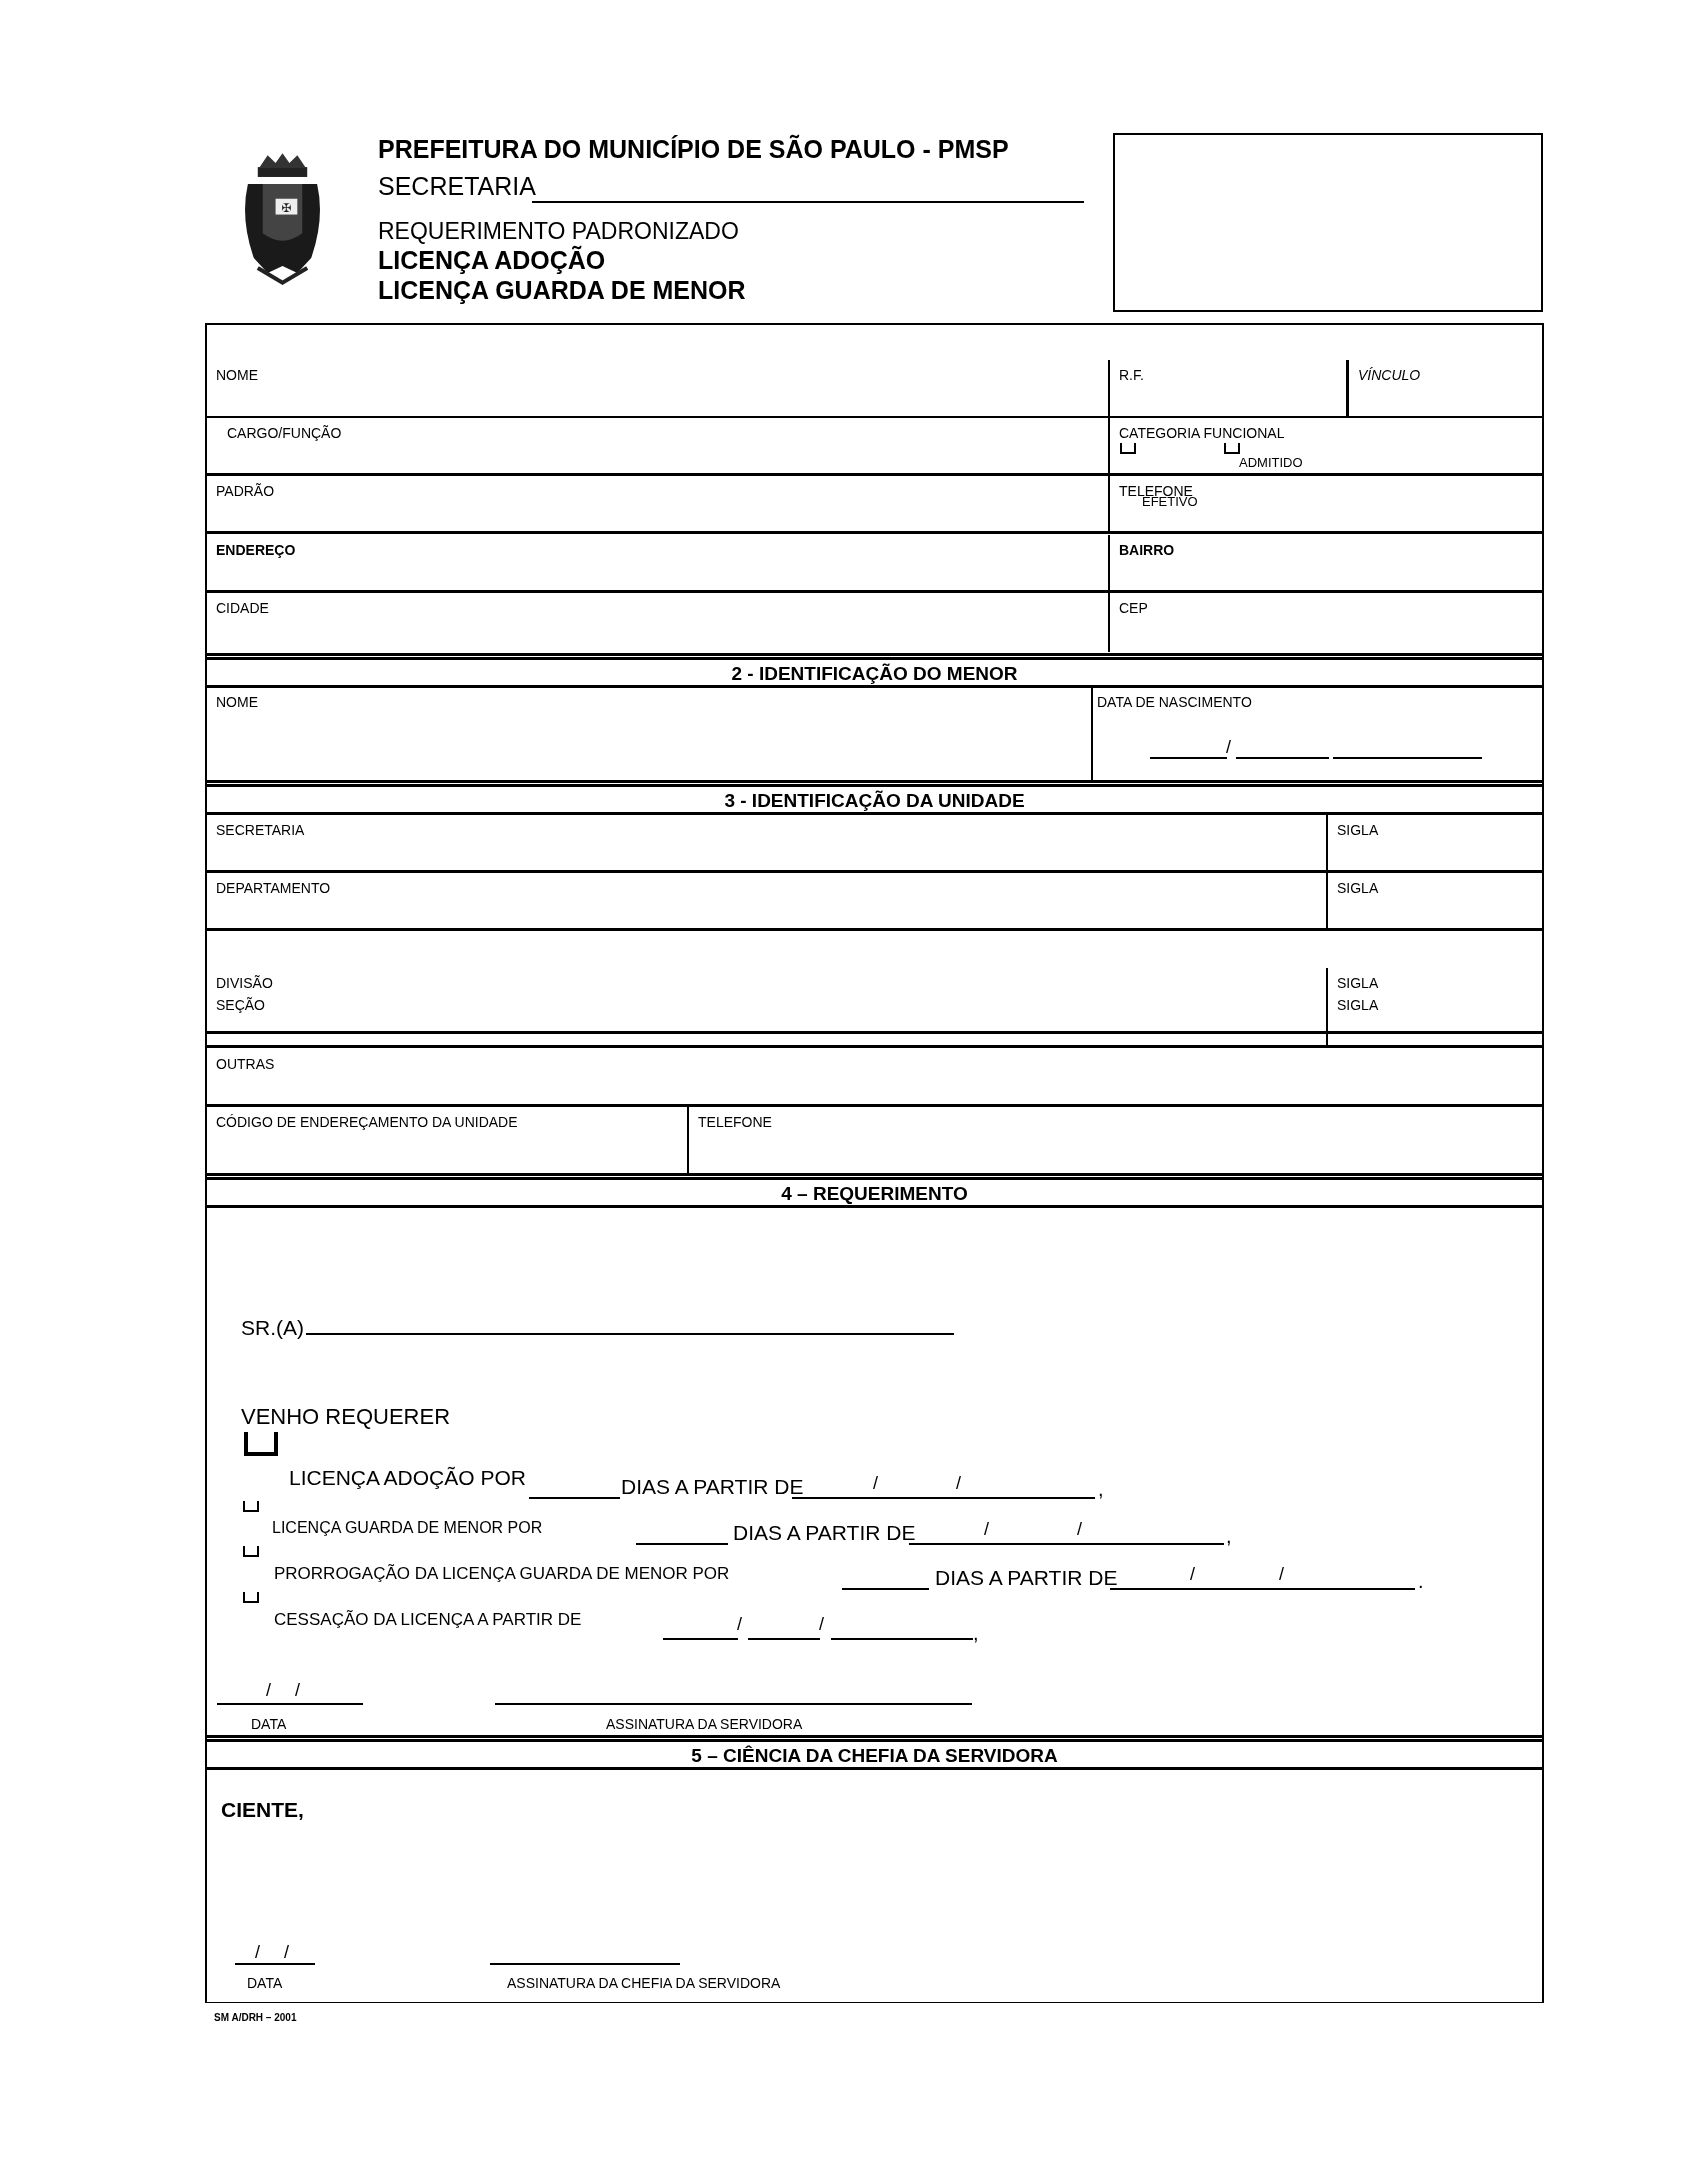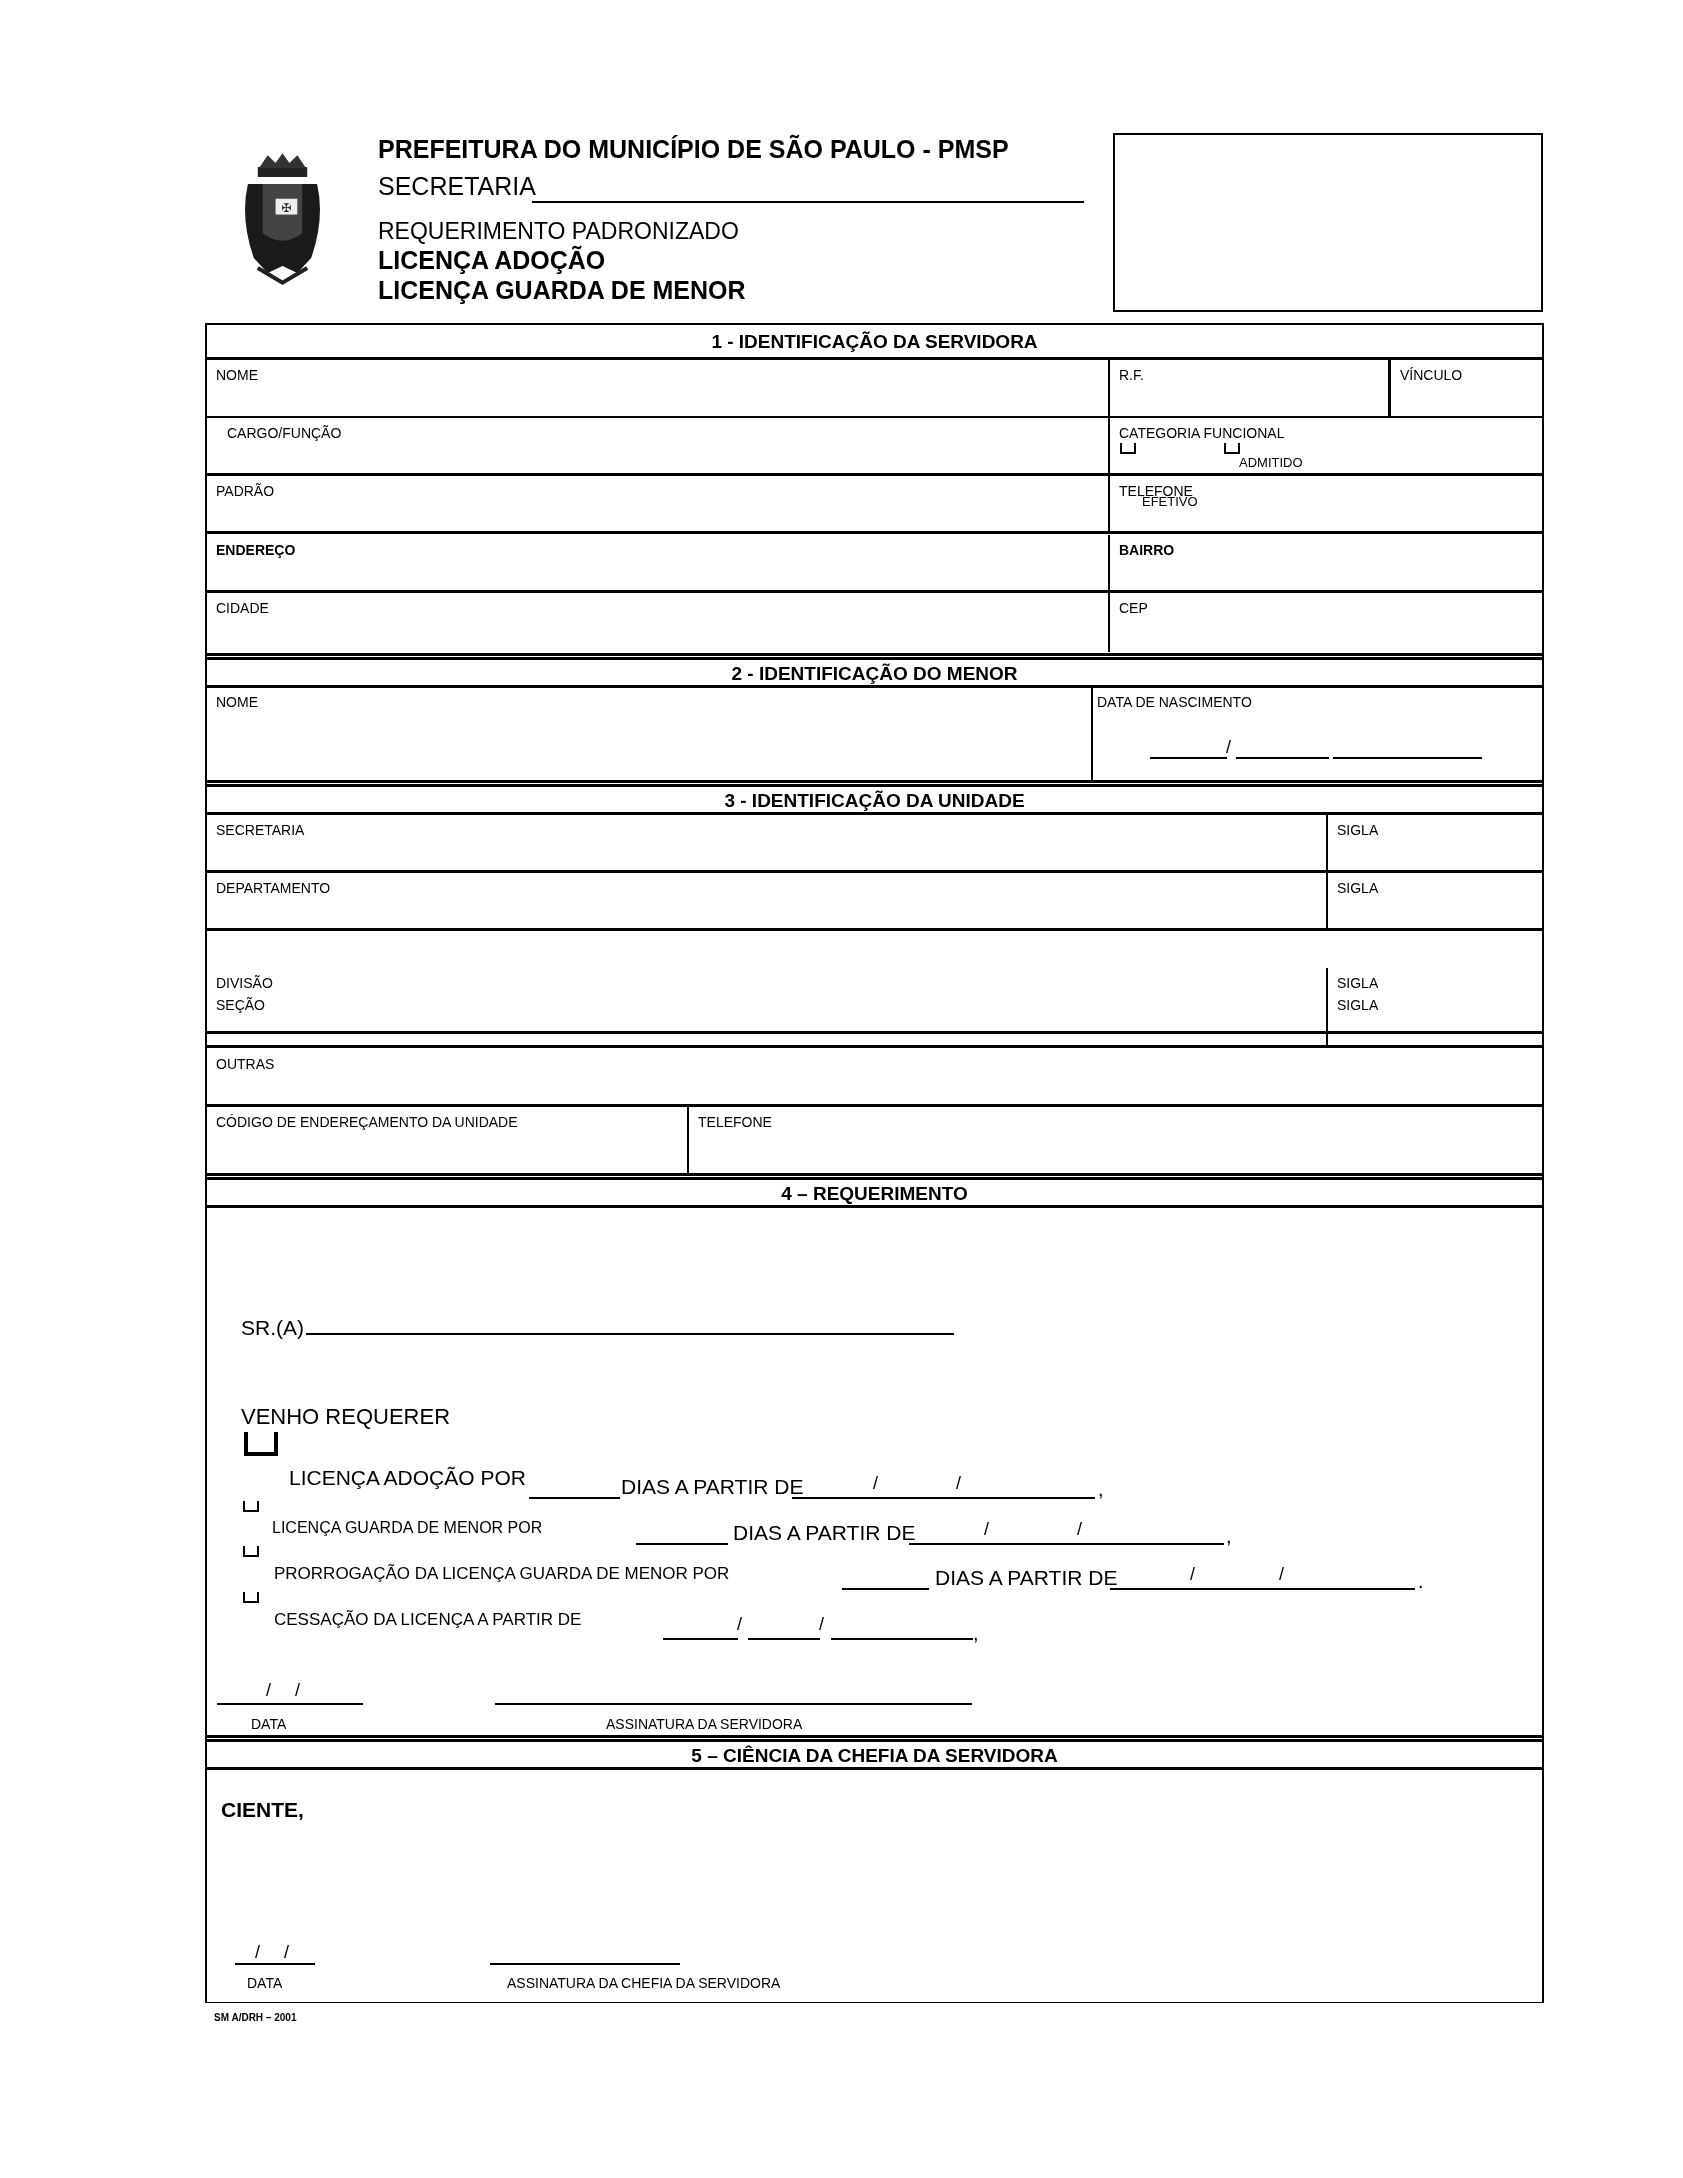--- a/index.html
+++ b/index.html
@@ -45,29 +45,28 @@
 <div class="abs h-title">PREFEITURA DO MUNICÍPIO DE SÃO PAULO - PMSP</div>
 <div class="abs h-sec">SECRETARIA</div>
 <div class="abs h-sec-line"></div>
 <div class="abs h-req">REQUERIMENTO PADRONIZADO</div>
 <div class="abs h-l1">LICENÇA ADOÇÃO</div>
 <div class="abs h-l2">LICENÇA GUARDA DE MENOR</div>
 <div class="abs stamp-box"></div>
 
 <div class="abs form">
 
-  <div class="sec-title" style="top:0;height:35px;line-height:34px;">1 - IDENTIFICAÇÃO DA SERVIDORA</div>
   <div class="row" style="top:35px;height:58px;">
     <div class="cell" style="left:0;width:901px;">
         <span class="lbl">NOME</span>
       </div>
     <div class="cell vl" style="left:901px;width:238px;">
         <span class="lbl">R.F.</span>
       </div>
-    <div class="cell vl" style="left:1181px;width:196px;border-left-width:3px;">
+    <div class="cell vl" style="left:1139px;width:196px;border-left-width:3px;font-style:italic;">
         <span class="lbl">VÍNCULO</span>
       </div>
   </div>
   <div class="row" style="top:93px;height:58px;border-bottom-width:3px;">
     <div class="cell" style="left:11px;width:771px;border-radius:24px;">
         <span class="lbl">CARGO/FUNÇÃO</span>
       </div>
     <div class="cell vl" style="left:901px;width:434px;">
       <span class="lbl">CATEGORIA FUNCIONAL</span>
       <span class="cbx" style="position:absolute;left:10px;top:25px;"></span>

